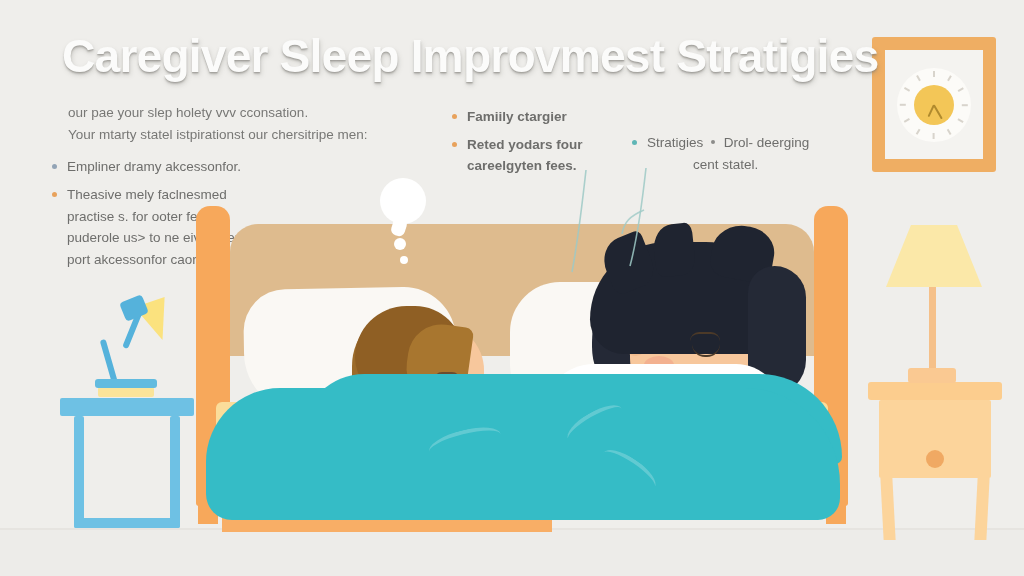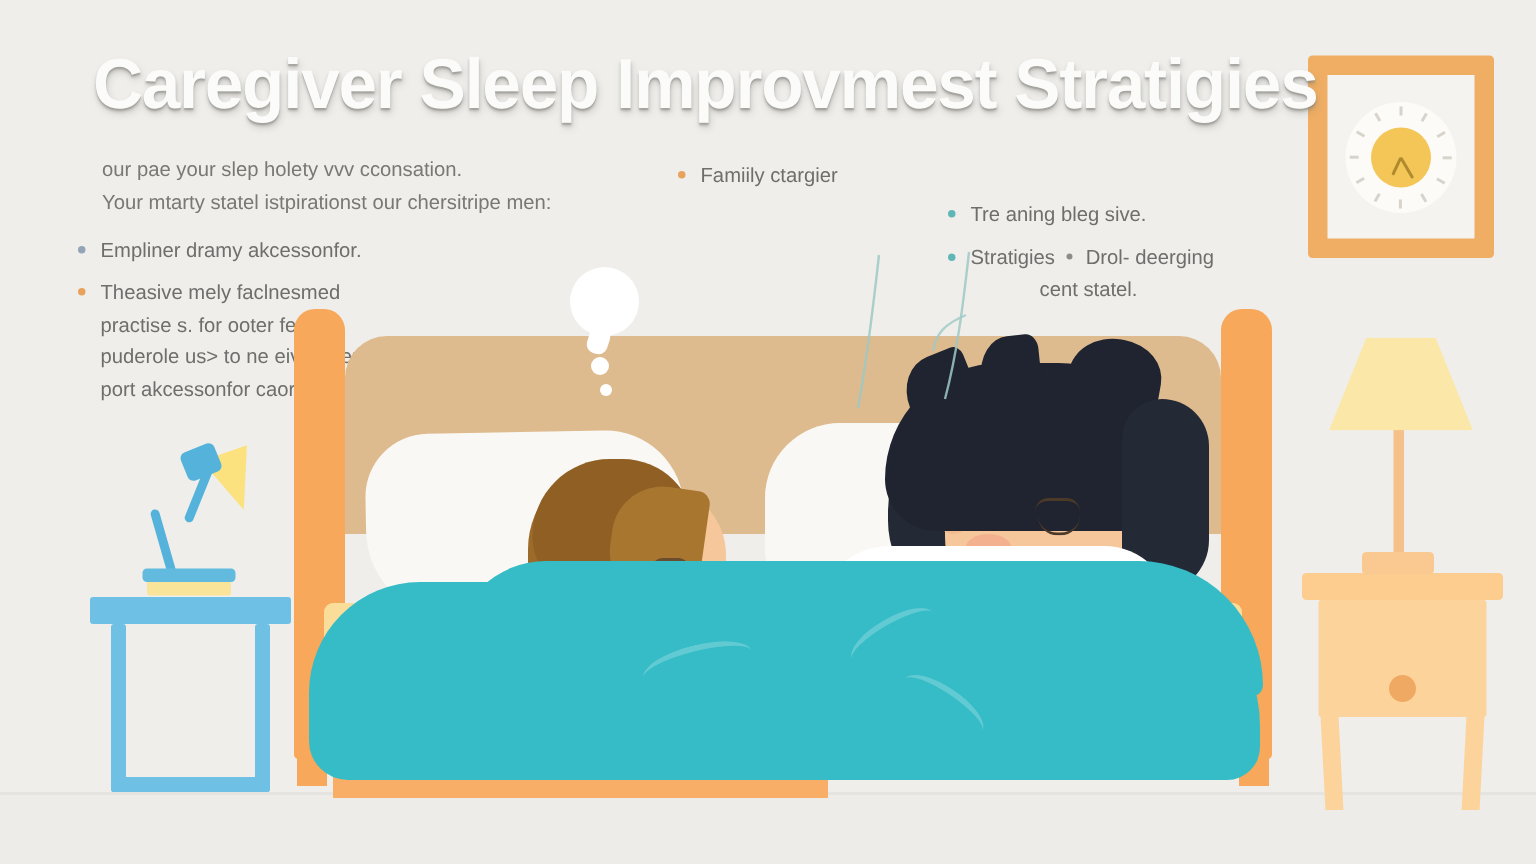--- a/index.html
+++ b/index.html
@@ -59,21 +59,21 @@
     background:#9AA7B4;
   }
   .bullet.b-orange::before { background:#E8A25C; }
   .bullet.b-teal::before   { background:#5FB6B6; }
   .bullet.b-blue::before   { background:#93A4B6; }
 
   .list-left-1 { position:absolute; left:52px; top:146px; width:250px; }
   .list-left-2 { position:absolute; left:52px; top:174px; width:210px; }
 
   .list-mid { position:absolute; left:452px; top:96px; width:165px; }
-  .list-mid .bullet { margin-bottom:6px; }
+  .list-mid .bullet { margin-bottom:6px;font-weight:bold; }
 
   .list-right { position:absolute; left:632px; top:122px; width:220px; }
   .list-right .bullet { margin-bottom:7px; }
   .inline-bullet {
     display:inline-block;
     width:4px; height:4px; border-radius:50%;
     background:#8C8C8A;
     vertical-align:middle;
     margin:0 5px 2px 4px;
   }
@@ -652,24 +652,24 @@
   <ul class="list-left-1">
     <li class="bullet b-blue">Empliner dramy akcessonfor.</li>
   </ul>
 
   <ul class="list-left-2">
     <li class="bullet b-orange">Theasive mely faclnesmed practise s. for ooter fest puderole us&gt; to ne eivertater the port akcessonfor caorp.</li>
   </ul>
 
   <ul class="list-mid">
     <li class="bullet b-orange">Famiily ctargier</li>
+    <li class="bullet b-orange">Reted yodars four careelgyten fees.</li>
   </ul>
 
   <ul class="list-right">
-    <li class="bullet b-teal">Tre aning bleg sive.</li>
     <li class="bullet b-teal">
       <span>Stratigies</span>
       <span class="inline-bullet"></span>
       <span>Drol- deerging</span>
       <span class="indent">cent statel.</span>
     </li>
   </ul>
 
 </div>
 

